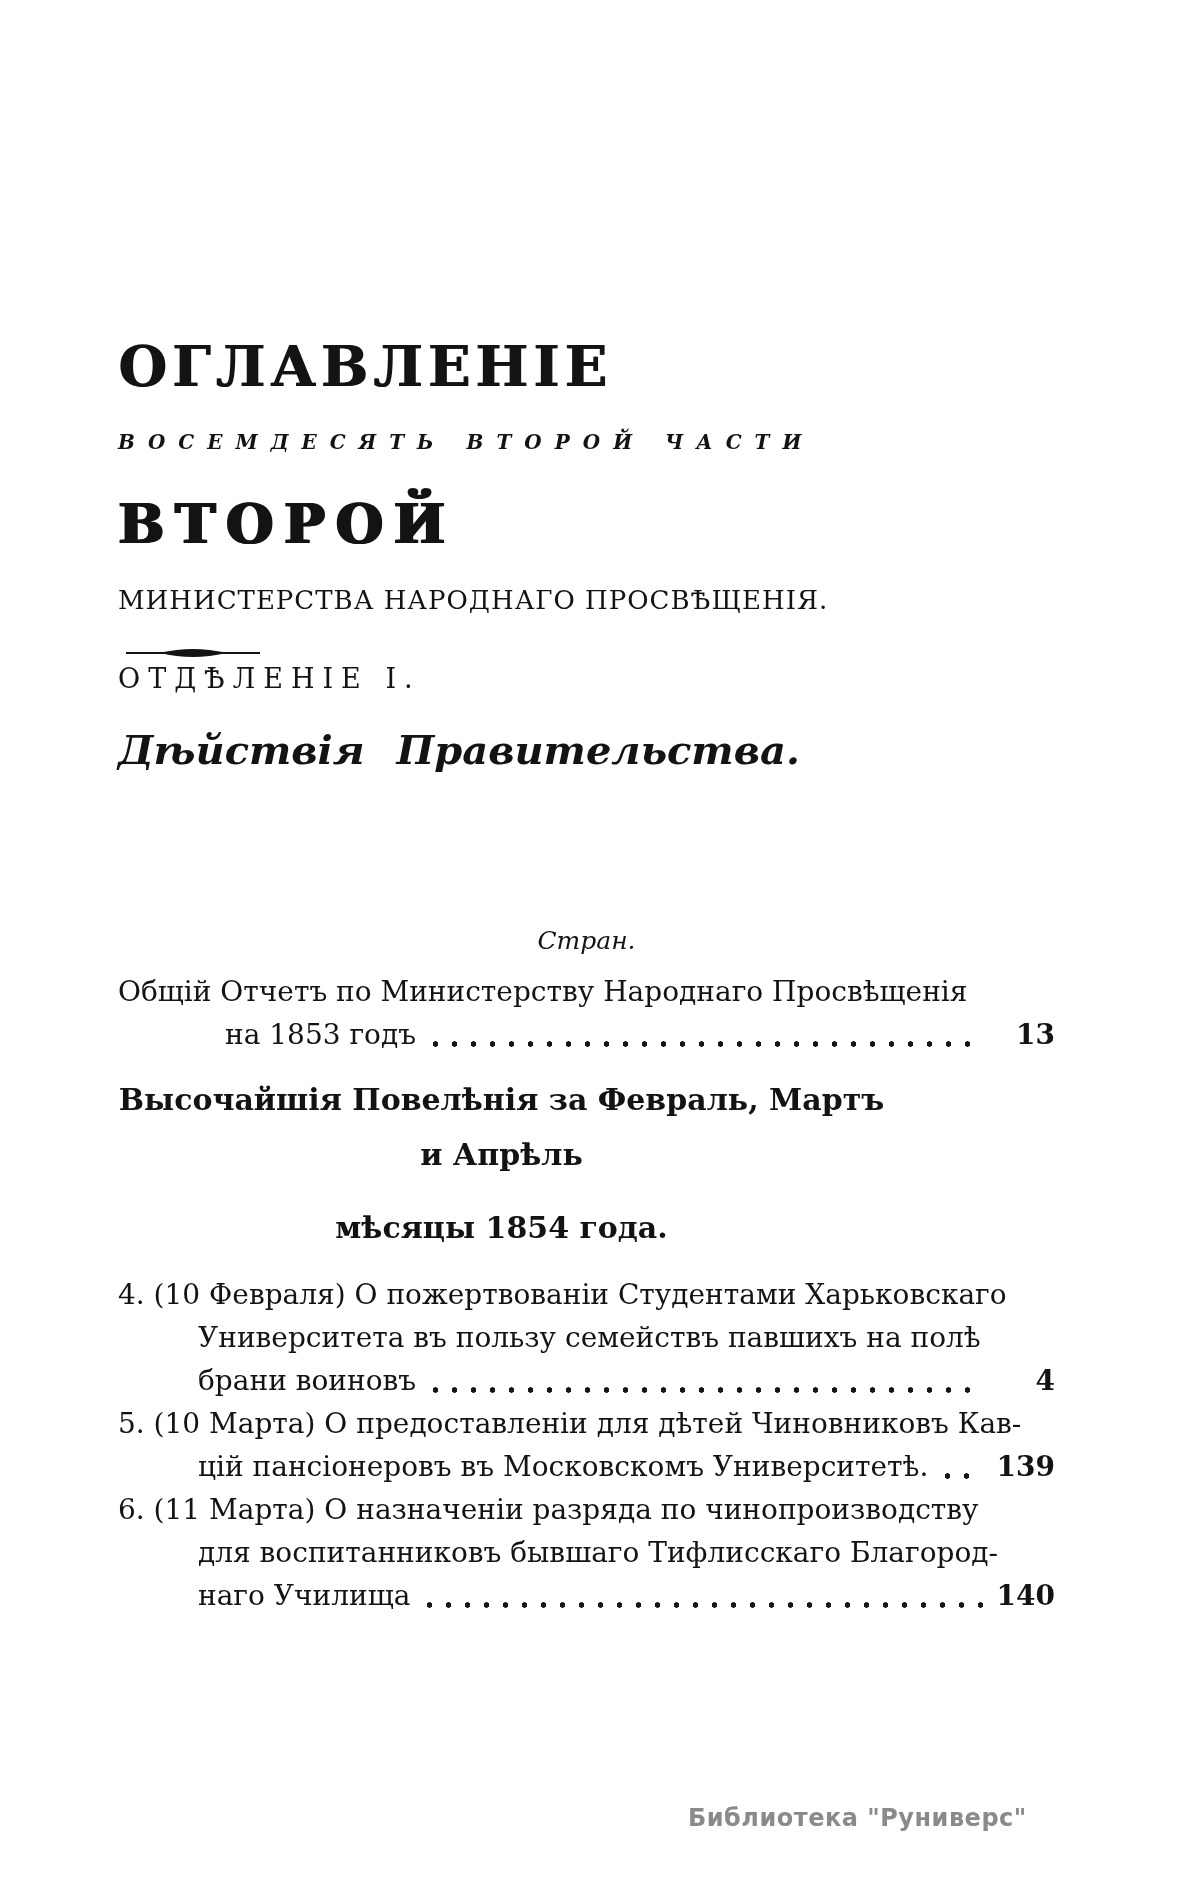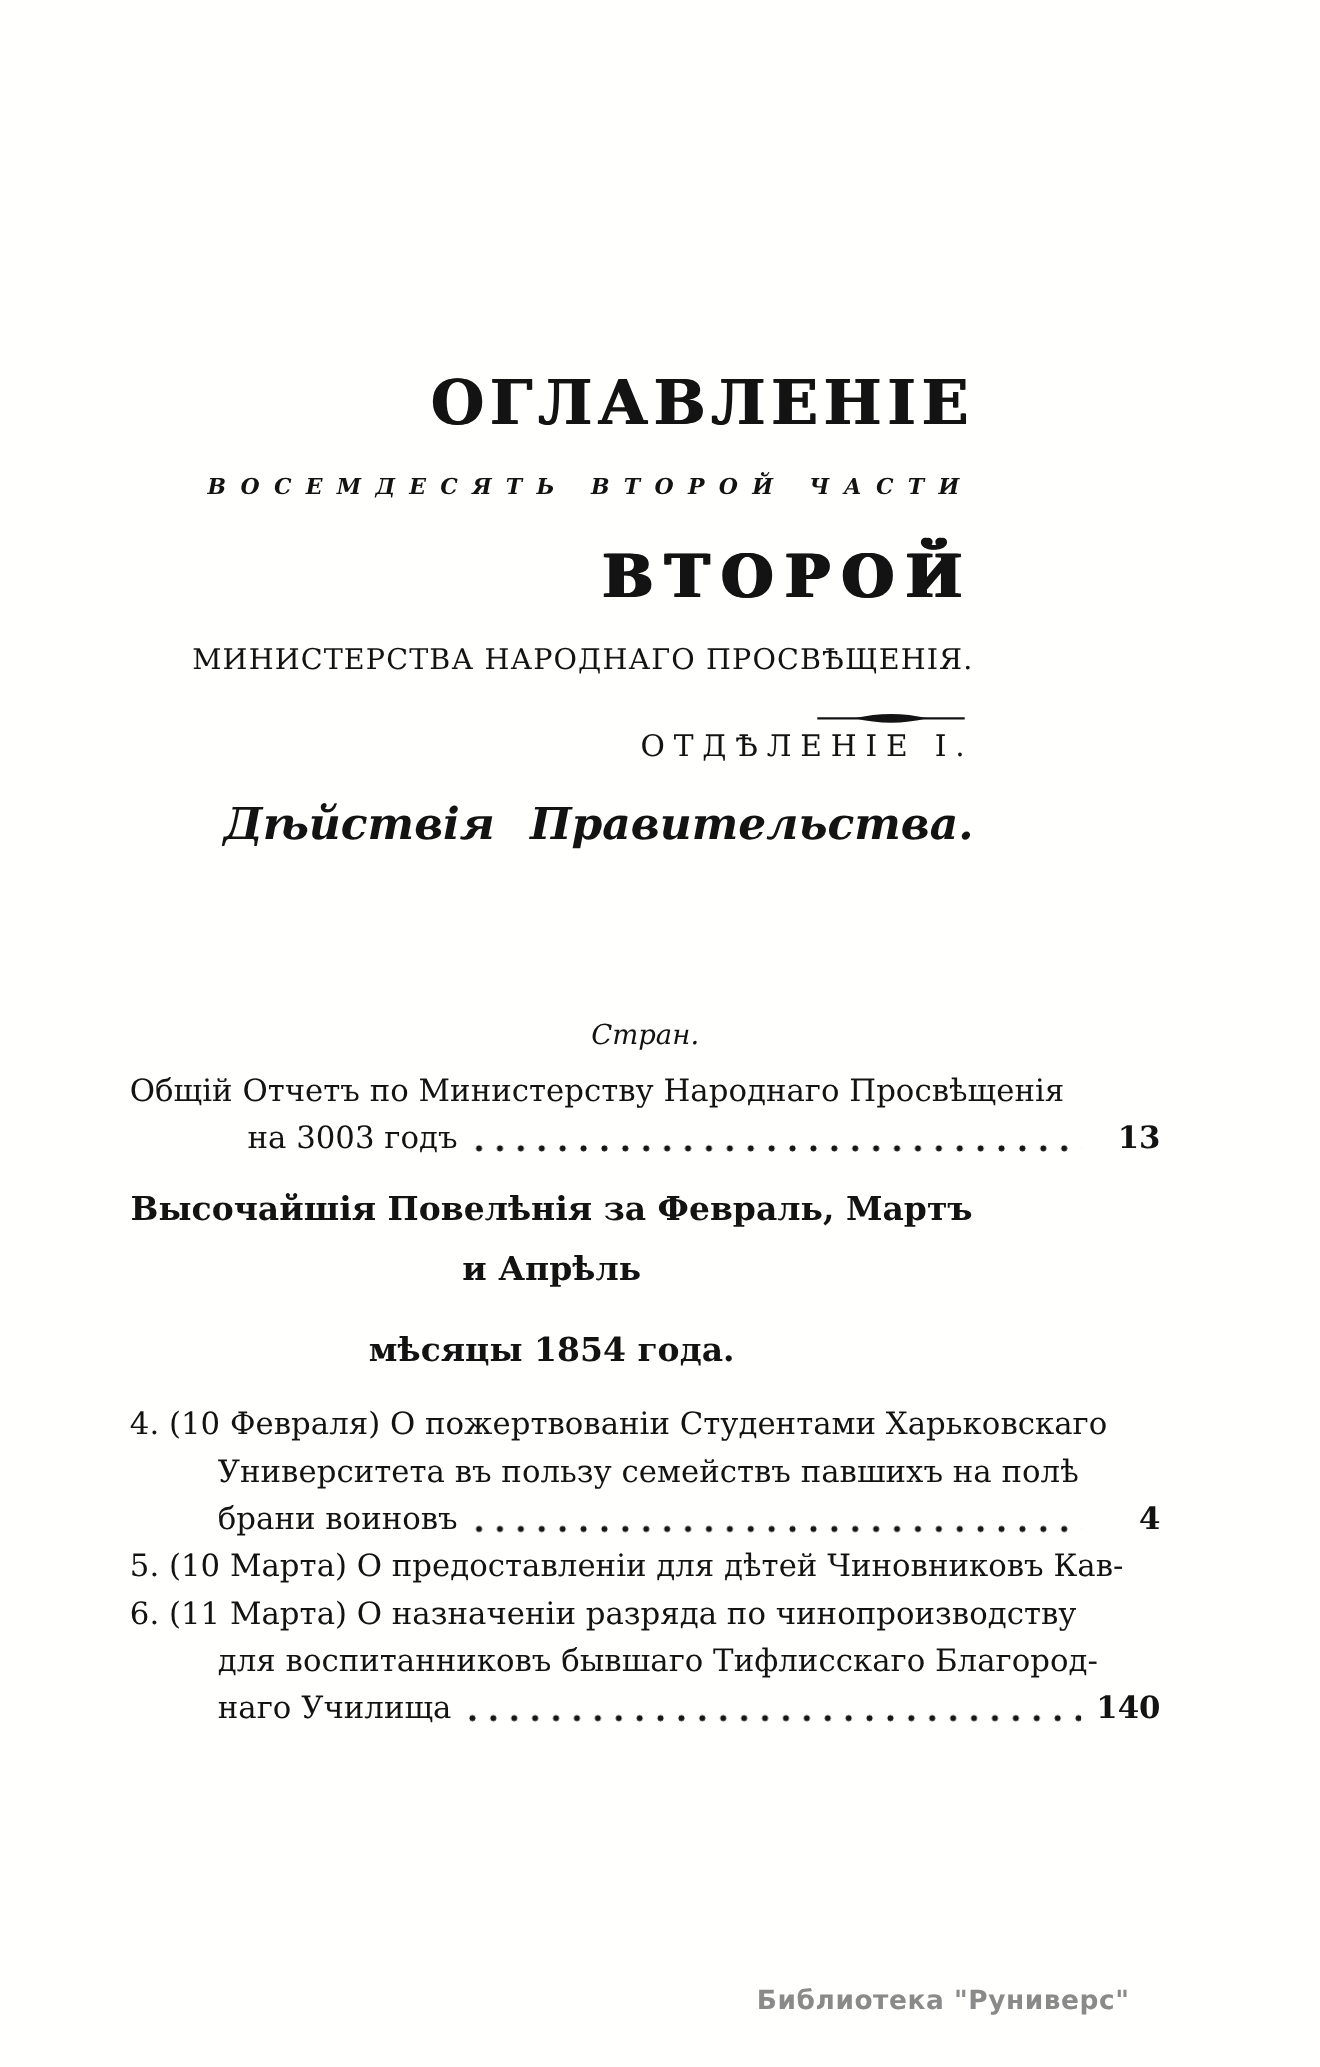--- a/index.html
+++ b/index.html
@@ -7,21 +7,21 @@
     position:relative;
     width:1200px; height:1879px;
     margin:0 auto;
     background:#fffffe;
     color:#131313;
     font-family:"DejaVu Serif", serif;
     overflow:hidden;
   }
   .content { position:absolute; left:118px; top:0; width:937px; }
   
-  .head-col { width:767px; text-align:right; padding-top:336px; }
+  .head-col { width:767px; text-align:left; padding-top:336px; }
 
   .title {
     font-size:56px; font-weight:bold; letter-spacing:5px;
     line-height:60px; margin:0;
     text-shadow:1px 0 0 #131313;
   }
   .subtitle {
     margin-top:30px; font-size:20px; font-weight:bold;
     letter-spacing:13px; line-height:32px; white-space:nowrap;font-style:italic;
   }
@@ -91,38 +91,43 @@
       <div class="otd">ОТДѢЛЕНІЕ I.</div>
       <div class="deistv">Дѣйствія Правительства.</div>
     </div>
 
     <div class="stran">Стран.</div>
 
     <div class="toc" id="toc">
         <div class="toc-entry entry-unnumbered">
           <div class="toc-line"><span class="first">Общій Отчетъ по Министерству Народнаго Просвѣщенія</span></div>
           <div class="toc-lastline">
-            <span class="cont">на 3003 годъ</span>
+            <span class="cont">на 1853 годъ</span>
             <span class="leader"></span>
             <span class="pagenum">13</span>
           </div>
         </div>
         <div class="toc-heading">Высочайшія Повелѣнія за Февраль, Мартъ и Апрѣль</div>
         <div class="toc-heading">мѣсяцы 1854 года.</div>
         <div class="toc-entry">
           <div class="toc-line"><span class="first">4. (10 Февраля) О пожертвованіи Студентами Харьковскаго</span></div>
           <div class="toc-line"><span class="cont">Университета въ пользу семействъ павшихъ на полѣ</span></div>
           <div class="toc-lastline">
             <span class="cont">брани воиновъ</span>
             <span class="leader"></span>
             <span class="pagenum">4</span>
           </div>
         </div>
         <div class="toc-entry">
           <div class="toc-line"><span class="first">5. (10 Марта) О предоставленіи для дѣтей Чиновниковъ Кав-</span></div>
+          <div class="toc-lastline">
+            <span class="cont">цій пансіонеровъ въ Московскомъ Университетѣ.</span>
+            <span class="leader"></span>
+            <span class="pagenum">139</span>
+          </div>
         </div>
         <div class="toc-entry">
           <div class="toc-line"><span class="first">6. (11 Марта) О назначеніи разряда по чинопроизводству</span></div>
           <div class="toc-line"><span class="cont">для воспитанниковъ бывшаго Тифлисскаго Благород-</span></div>
           <div class="toc-lastline">
             <span class="cont">наго Училища</span>
             <span class="leader"></span>
             <span class="pagenum">140</span>
           </div>
         </div>

